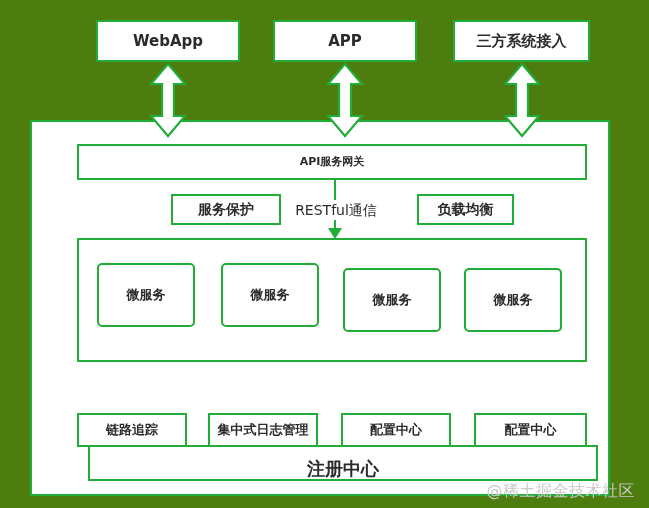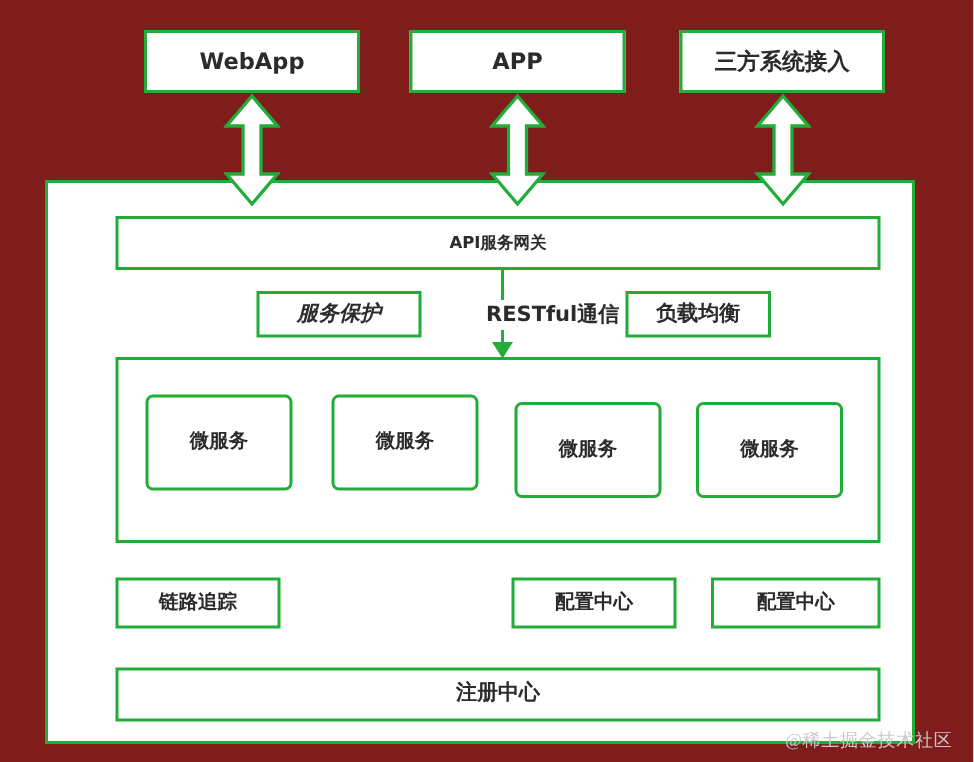--- a/index.html
+++ b/index.html
@@ -7,21 +7,21 @@
     padding: 0;
     background: #ffffff;
   }
   body {
     font-family: "DejaVu Sans", "Liberation Sans", sans-serif;
   }
   #canvas {
     position: relative;
     width: 649px;
     height: 508px;
-    background: #7f1d1d;
+    background: #4d7c0f;
     overflow: hidden;
   }
 
   
   .gbox {
     position: absolute;
     box-sizing: border-box;
     border: 2px solid #22ac38;
     background: #ffffff;
     display: flex;
@@ -61,36 +61,36 @@
     width: 510px;
     height: 36px;
     font-size: 11px;
   }
 
   
   .mid-box {
     height: 31px;
     font-size: 14px;
   }
-  #service-protection { left: 171px; top: 194px; width: 110px; font-style: italic; }
+  #service-protection { left: 171px; top: 194px; width: 110px; }
   #load-balance       { left: 383px; top: 194px; width: 97px; margin-left: 34px;  }
 
   #restful-label {
     position: absolute;
     left: 290px;
     top: 200px;
     width: 92px;
+    text-align: center;
     font-size: 14px;
-    font-weight: bold;
+    font-weight: normal;
     color: #2b2b2b;
     white-space: nowrap;
     z-index: 4;
     background: #ffffff;
     line-height: 20px;
-    margin-left: 34px;
   }
 
   
   #restful-connector {
     position: absolute;
     left: 334px;
     top: 180px;
     width: 2px;
     height: 50px;
     background: #22ac38;
@@ -128,57 +128,58 @@
   }
   #ms-1 { left: 97px;  top: 263px; }
   #ms-2 { left: 221px; top: 263px; }
   #ms-3 { left: 343px; top: 268px; }
   #ms-4 { left: 464px; top: 268px; }
 
   
   .support-box {
     height: 34px;
     font-size: 13px;
+    margin-top: 28px;
   }
   #support-trace   { left: 77px;  top: 385px; width: 110px; }
   #support-logging { left: 208px; top: 385px; width: 110px; }
   #support-config1 { left: 341px; top: 385px; width: 110px; }
   #support-config2 { left: 474px; top: 385px; width: 113px; }
 
   
   #registry-center {
-    left: 77px;
+    left: 88px;
     top: 445px;
     width: 510px;
     height: 36px;
-    font-size: 14px;
+    font-size: 18px;
+    align-items: flex-end;
   }
 
   
   .dbl-arrow {
     position: absolute;
     top: 62px;
     width: 38px;
     height: 76px;
     z-index: 3;
   }
   #arrow-webapp { left: 149px; }
   #arrow-app    { left: 326px; }
   #arrow-third  { left: 503px; }
 
   
   #watermark {
     position: absolute;
     right: 14px;
     bottom: 6px;
-    font-size: 12px;
+    font-size: 16px;
     color: #c9c9c9;
     letter-spacing: 0.5px;
     white-space: nowrap;
-    font-family: Liberation Serif, serif;
   }
 </style>
 </head>
 <body>
 
 <div id="canvas">
 
   <div class="gbox client-box" id="client-webapp">
     <span>WebApp</span>
   </div>
@@ -233,20 +234,23 @@
   <div class="gbox ms-box" id="ms-3">
     <span>微服务</span>
   </div>
   <div class="gbox ms-box" id="ms-4">
     <span>微服务</span>
   </div>
 
   <div class="gbox support-box" id="support-trace">
     <span>链路追踪</span>
   </div>
+  <div class="gbox support-box" id="support-logging">
+    <span>集中式日志管理</span>
+  </div>
   <div class="gbox support-box" id="support-config1">
     <span>配置中心</span>
   </div>
   <div class="gbox support-box" id="support-config2">
     <span>配置中心</span>
   </div>
 
   <div class="gbox" id="registry-center">
     <span>注册中心</span>
   </div>

